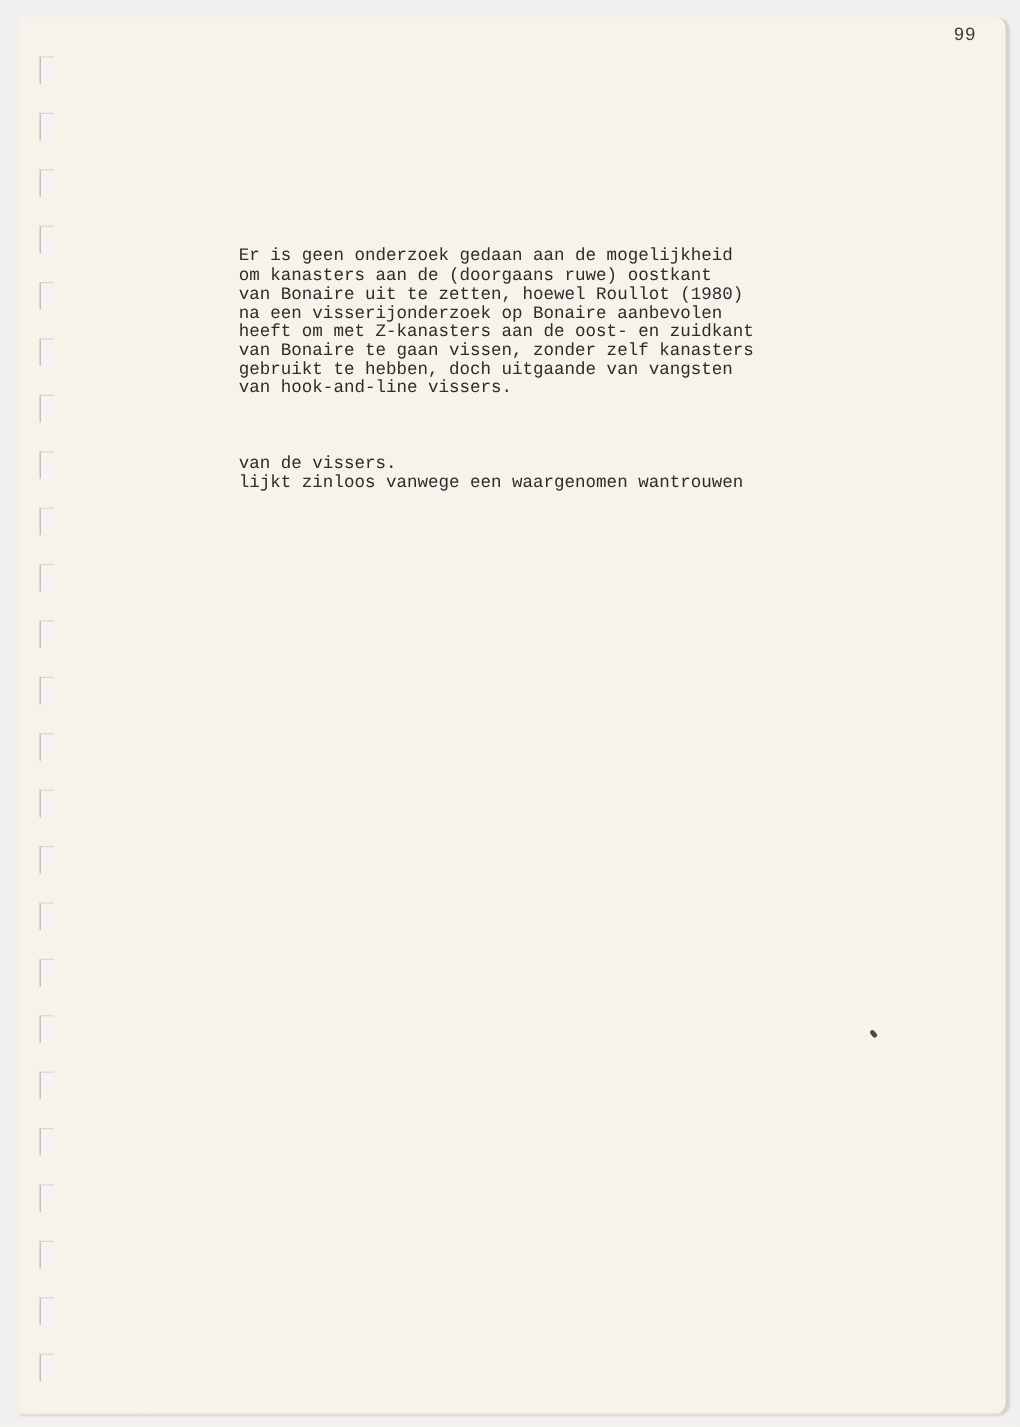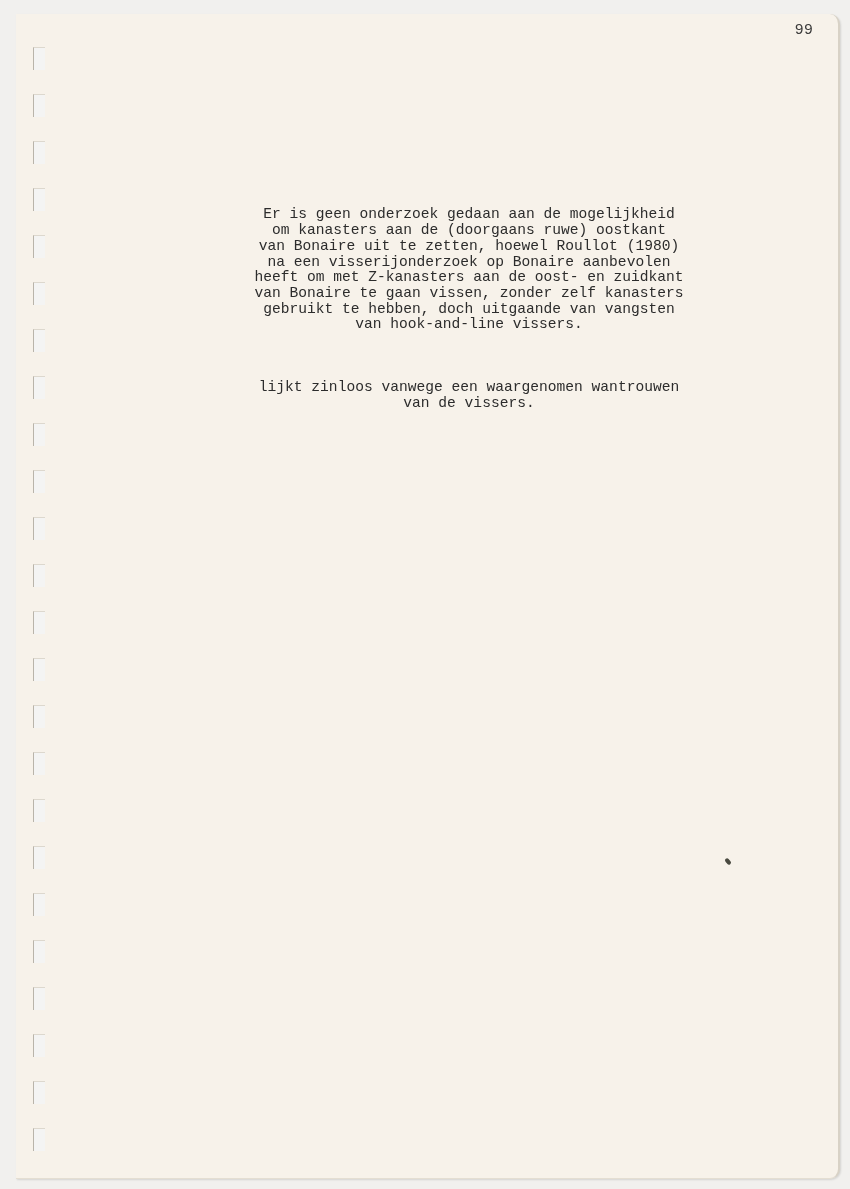--- a/index.html
+++ b/index.html
@@ -56,21 +56,20 @@
       left: 183px;
       top: 162px;
       width: 540px;
       font-size: 14.6px;
       line-height: 15.7px;
       color: #2c2c2c;
       white-space: pre;
     }
     .paragraph {
       margin: 0 0 15.7px 0;
-      text-align: center;
     }
     .speck {
       position: absolute;
       left: 710px;
       top: 844px;
       width: 4px;
       height: 7px;
       background: #4a4a40;
       transform: rotate(-40deg);
       border-radius: 2px;
@@ -104,17 +103,17 @@
     <div class="hole" style="top:846px"></div>
     <div class="hole" style="top:893px"></div>
     <div class="hole" style="top:940px"></div>
     <div class="hole" style="top:987px"></div>
     <div class="hole" style="top:1034px"></div>
     <div class="hole" style="top:1081px"></div>
   </div>
 
   <div class="body-text">
     <div class="paragraph"><div>Er is geen onderzoek gedaan aan de mogelijkheid</div><div>om kanasters aan de (doorgaans ruwe) oostkant</div><div>van Bonaire uit te zetten, hoewel Roullot (1980)</div><div>na een visserijonderzoek op Bonaire aanbevolen</div><div>heeft om met Z-kanasters aan de oost- en zuidkant</div><div>van Bonaire te gaan vissen, zonder zelf kanasters</div><div>gebruikt te hebben, doch uitgaande van vangsten</div><div>van hook-and-line vissers.</div></div>
-    <div class="paragraph"><div>lijkt zinloos vanwege een waargenomen wantrouwen</div><div>van de vissers.</div></div>
+    <div class="paragraph"><div>van de vissers.</div><div>lijkt zinloos vanwege een waargenomen wantrouwen</div></div>
   </div>
 
   <div class="speck"></div>
 </div>
 
 </body></html>

